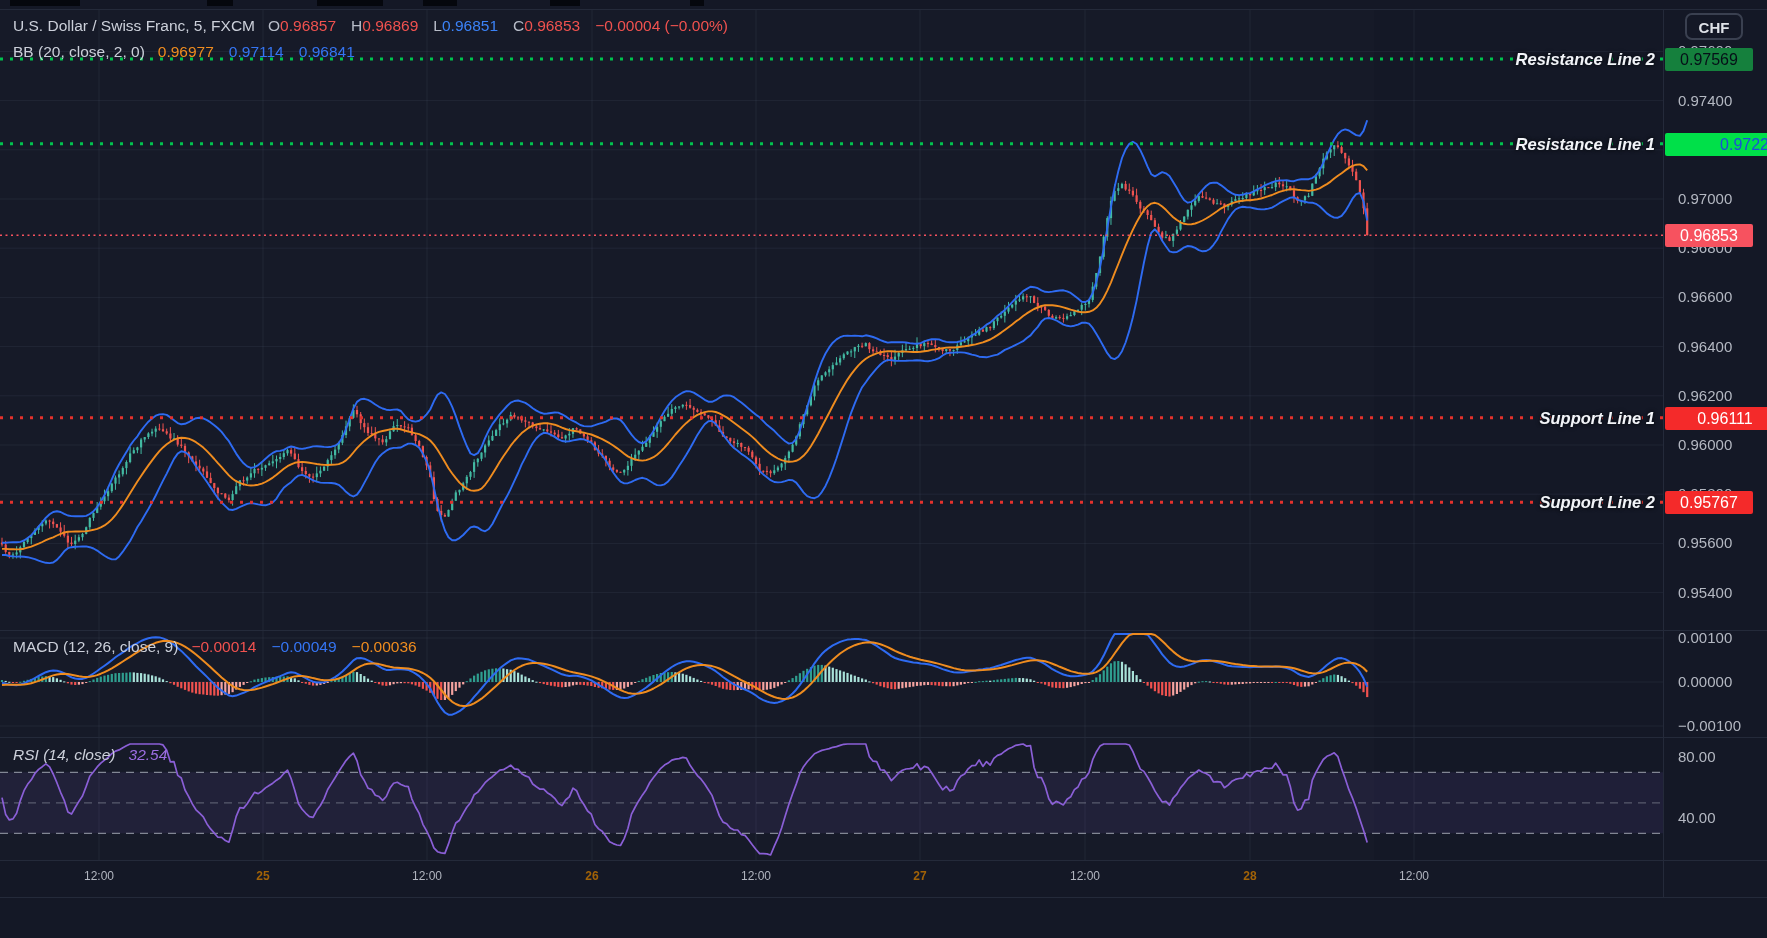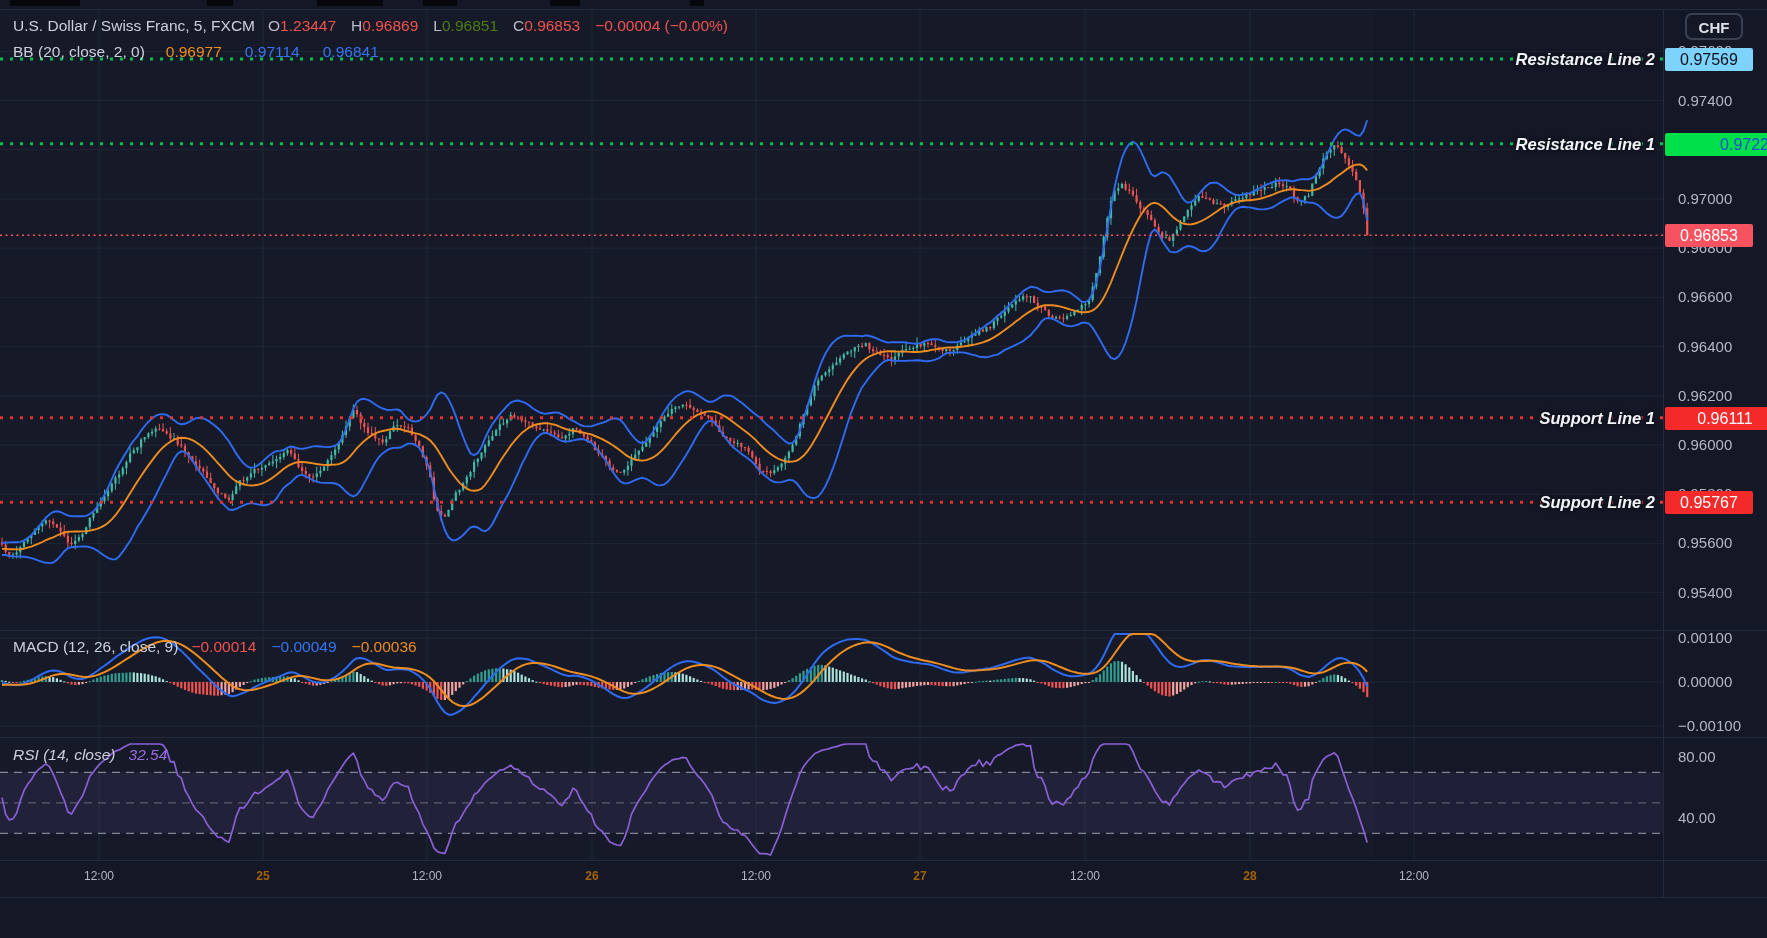--- a/index.html
+++ b/index.html
@@ -1240,38 +1240,38 @@
         <line x1="0" y1="502.3" x2="1663" y2="502.3" stroke="#e3312c" stroke-width="3" stroke-dasharray="3 7"></line>
       </g>
     </svg>
 
   <div class="overlay">
 
     <div class="legend" style="left:13px;top:17px;">
       <span class="t">U.S. Dollar / Swiss Franc, 5, FXCM</span>
       <span class="pair">
           <span class="k">O</span>
-          <span class="v red" style="color: rgb(240, 82, 79);">1.23447</span>
+          <span class="v red" style="color: rgb(240, 82, 79);">0.96857</span>
         </span>
       <span class="pair">
           <span class="k">H</span>
           <span class="v red" style="color: rgb(240, 82, 79);">0.96869</span>
         </span>
       <span class="pair">
           <span class="k">L</span>
-          <span class="v red" style="color: #4d7c0f; text-align: right;">0.96851</span>
+          <span class="v red" style="color: #3b82f6; text-align: right;">0.96851</span>
         </span>
       <span class="pair">
           <span class="k">C</span>
           <span class="v red" style="color: rgb(240, 82, 79);">0.96853</span>
         </span>
       <span class="v red" style="color: rgb(240, 82, 79);">−0.00004 (−0.00%)</span>
     </div>
 
-    <div class="legend" style="left:13px;top:43px;gap:8px;">
+    <div class="legend" style="left:13px;top:43px;">
       <span class="t">BB (20, close, 2, 0)</span>
       <span class="val orange" style="color: rgb(239, 140, 31);">0.96977</span>
       <span class="val blue" style="color: rgb(53, 117, 243);">0.97114</span>
       <span class="val blue" style="color: rgb(53, 117, 243);">0.96841</span>
     </div>
 
     <div class="legend" style="left:13px;top:638px;">
       <span class="t">MACD (12, 26, close, 9)</span>
       <span class="val red" style="color: rgb(240, 82, 79);">−0.00014</span>
       <span class="val blue" style="color: rgb(53, 117, 243);">−0.00049</span>
@@ -1302,21 +1302,21 @@
         <div class="axlabel" style="top: 386.8px;">0.96200</div>
         <div class="axlabel" style="top: 436px;">0.96000</div>
         <div class="axlabel" style="top: 485.2px;">0.95800</div>
         <div class="axlabel" style="top: 534.4px;">0.95600</div>
         <div class="axlabel" style="top: 583.6px;">0.95400</div>
         <div class="axlabel" style="top: 629px;">0.00100</div>
         <div class="axlabel" style="top: 673px;">0.00000</div>
         <div class="axlabel" style="top: 717px;">−0.00100</div>
         <div class="axlabel" style="top: 748px;">80.00</div>
         <div class="axlabel" style="top: 809px;">40.00</div>
-        <div class="tag" style="top: 48.026px; background: #7dd3fc; color: rgb(6, 16, 24);">0.97569</div>
+        <div class="tag" style="top: 48.026px; background: #15803d; color: rgb(6, 16, 24);">0.97569</div>
         <div class="tag" style="top: 132.65px; background: rgb(0, 224, 73); color: #1d4ed8; padding-left: 40px;">0.97225</div>
         <div class="tag" style="top: 224.162px; background: rgb(247, 82, 95); color: rgb(255, 255, 255);">0.96853</div>
         <div class="tag" style="top: 406.694px; background: rgb(244, 42, 42); color: rgb(255, 255, 255); padding-left: 16px;">0.96111</div>
         <div class="tag" style="top: 491.318px; background: rgb(244, 42, 42); color: rgb(255, 255, 255);">0.95767</div>
       </div>
 
     <div class="time-axis" id="time-axis">
         <div class="tlabel" style="left: 99px;">12:00</div>
         <div class="tlabel day" style="left: 263px;">25</div>
         <div class="tlabel" style="left: 427px;">12:00</div>

